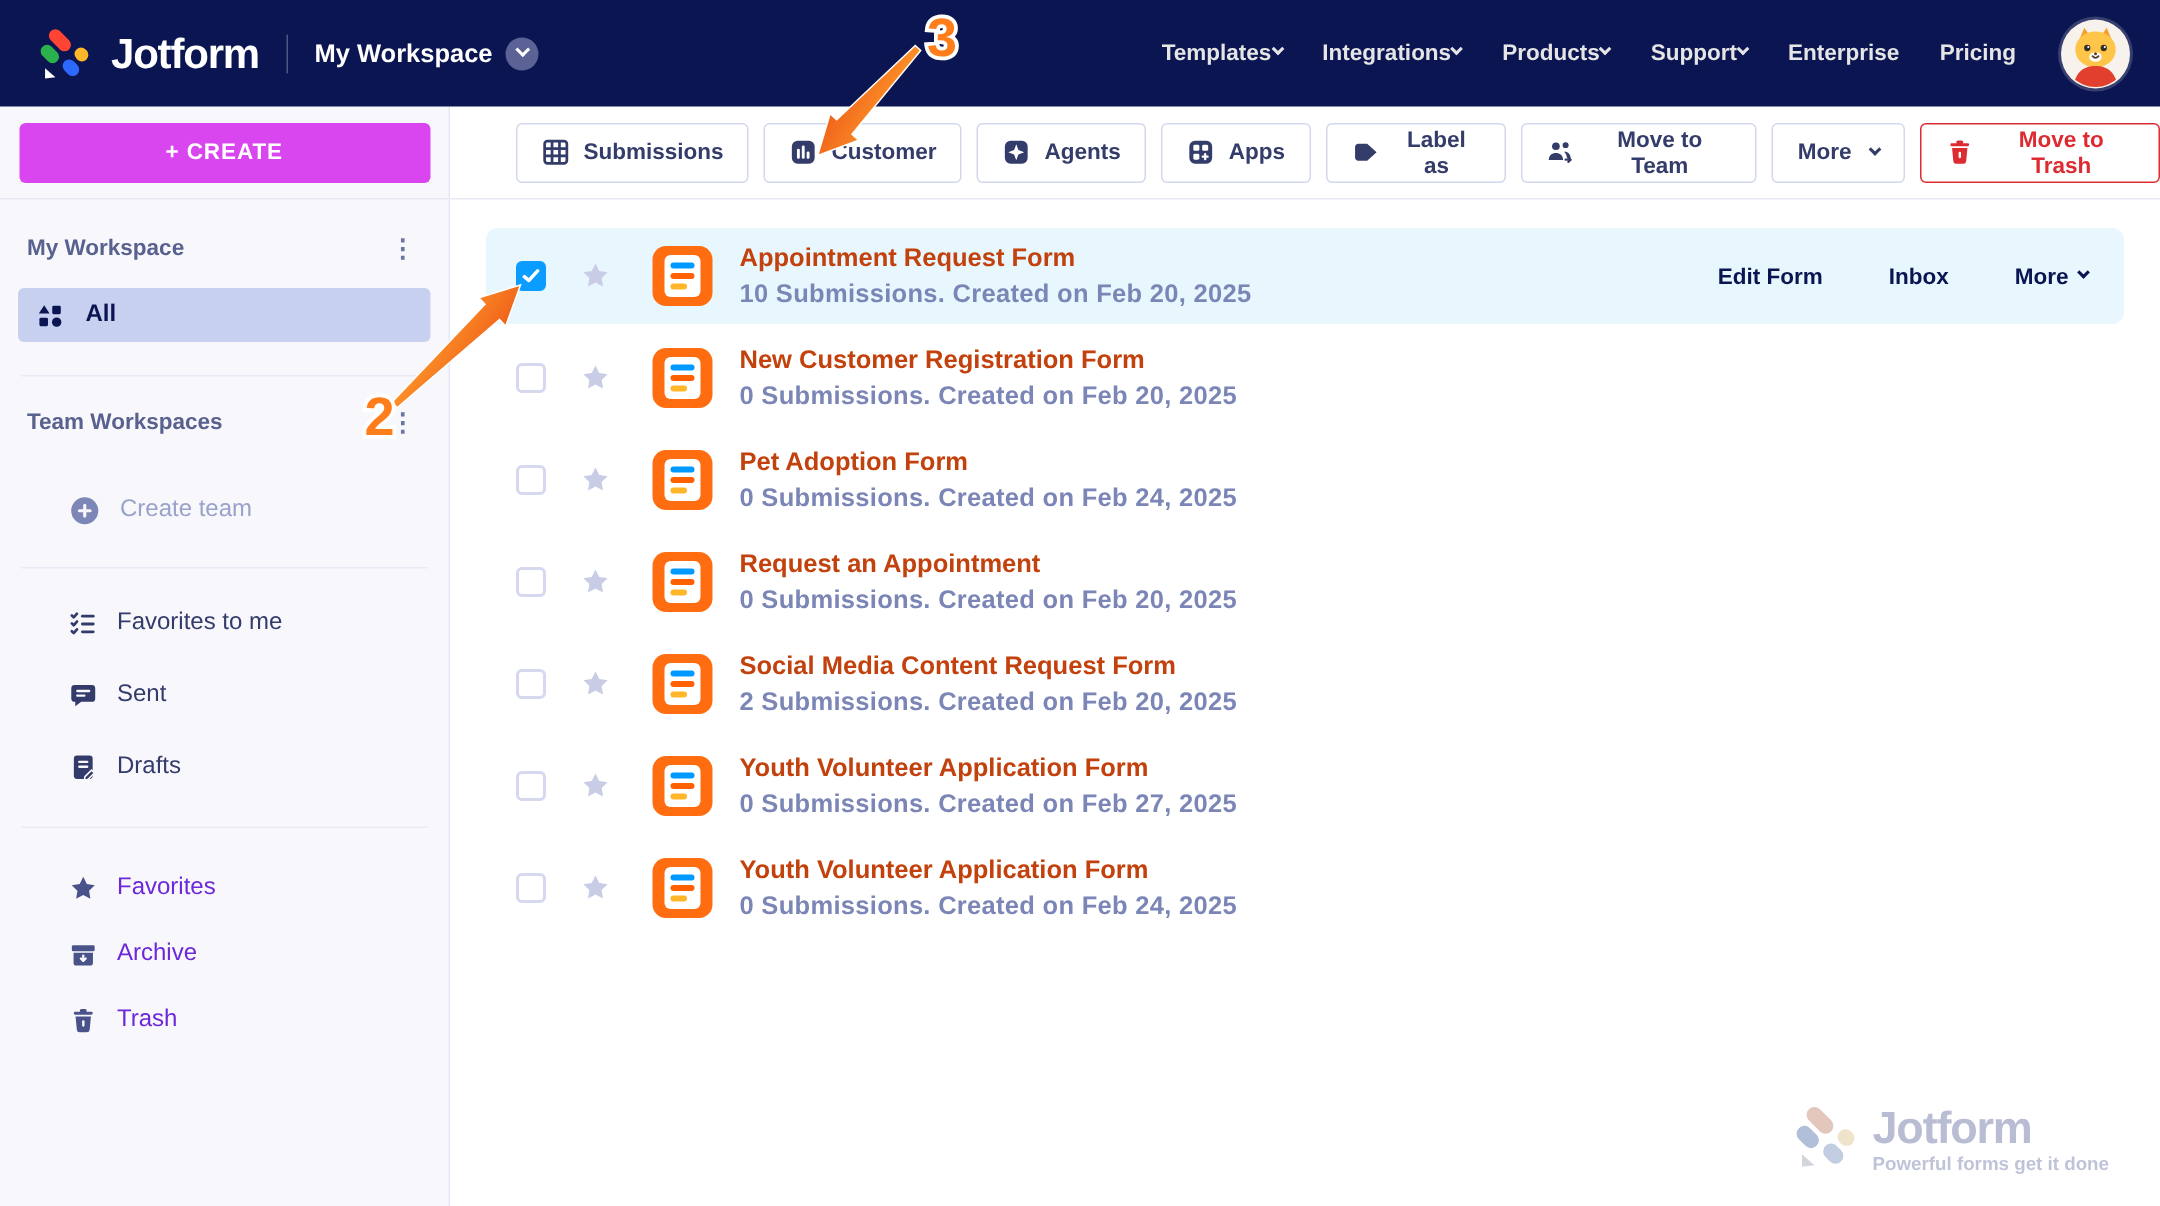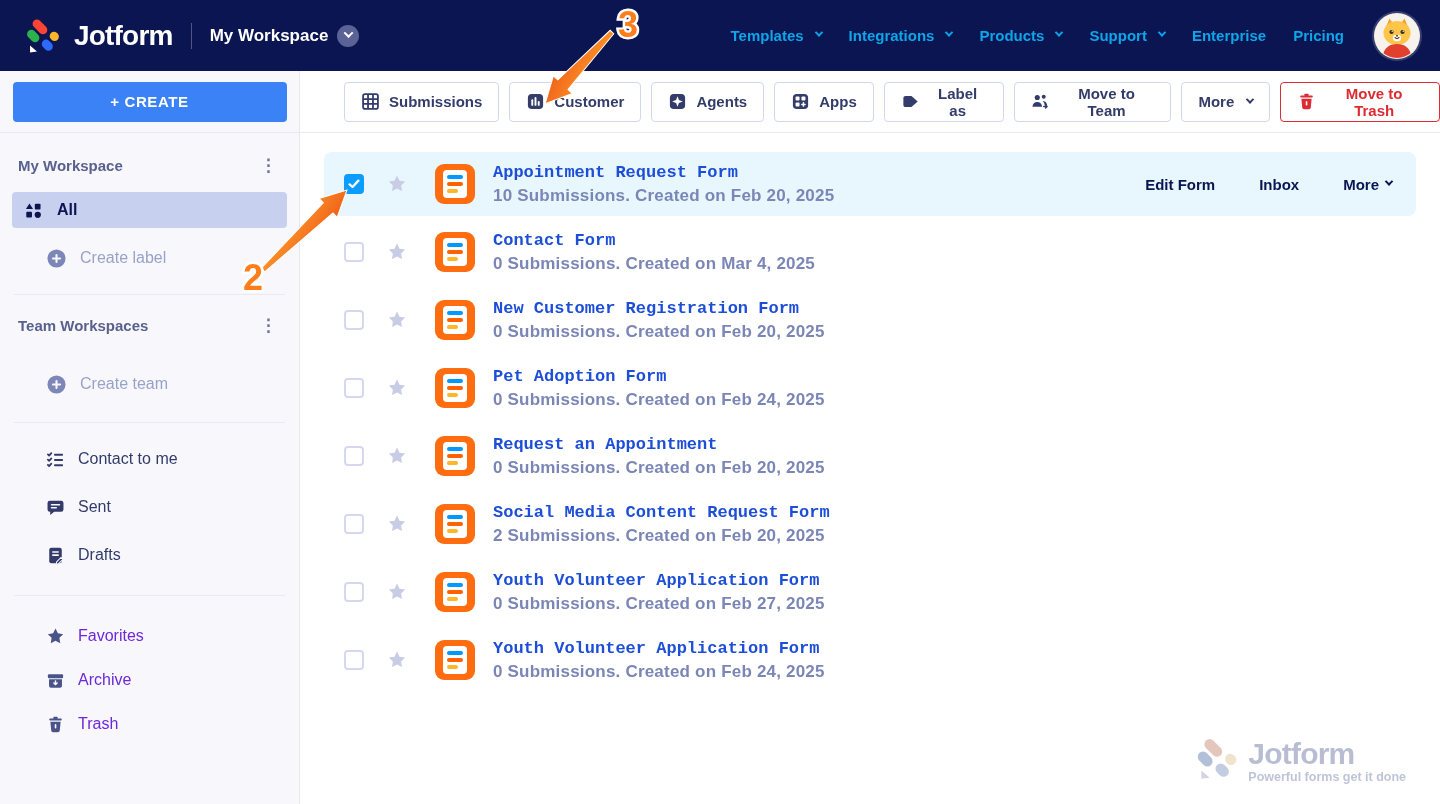--- a/index.html
+++ b/index.html
@@ -11,29 +11,29 @@
             display:flex; align-items:center; padding:0 20px 0 24px; z-index:5; }
   .brand { display:flex; align-items:center; gap:12px; cursor:pointer; }
   .brand-word { color:#fff; font-size:28px; font-weight:800; letter-spacing:-0.8px; }
   .nav-divider { width:1px; height:26px; background:rgba(255,255,255,.28); margin:0 18px; }
   .ws-switch { display:flex; align-items:center; gap:9px; color:#fff; font-size:17px; font-weight:700; cursor:pointer; }
   .ws-chev-badge { width:22px; height:22px; border-radius:50%; background:#5b6396; display:flex; align-items:center; justify-content:center; }
   .chev { width:7px; height:7px; border-right:2px solid currentColor; border-bottom:2px solid currentColor;
           transform:rotate(45deg) translate(-1px,-1px); display:inline-block; }
   .ws-chev-badge .chev { border-color:#fff; margin-top:-3px; }
   .top-nav { margin-left:auto; display:flex; align-items:center; gap:27px; }
-  .top-nav-item { display:flex; align-items:center; gap:12px; color:#0ea5e9; font-size:15px; font-weight:600; cursor:pointer; }
+  .top-nav-item { display:flex; align-items:center; gap:1px; color:#e5e5e5; font-size:15px; font-weight:600; cursor:pointer; }
   .top-nav-item .chev { width:6px; height:6px; margin-top:-3px; }
   .avatar { width:46px; height:46px; border-radius:50%; margin-left:30px; cursor:pointer; background:#f7f2ec;
             box-shadow:0 0 0 2px rgba(255,255,255,.18); overflow:hidden; flex:none; }
 
   
   .sidebar { position:absolute; top:71px; left:0; width:300px; height:733px; background:#f8f8fc; border-right:1px solid #e5e7f3; }
   .create-area { height:62px; display:flex; align-items:center; justify-content:center; border-bottom:1px solid #e7e9f4; }
-  .create-btn { width:274px; height:40px; background:#3b82f6; color:#fff; border:none; border-radius:4px;
+  .create-btn { width:274px; height:40px; background:#d946ef; color:#fff; border:none; border-radius:4px;
                 font-family:inherit; font-size:15px; font-weight:700; letter-spacing:.6px; cursor:pointer; }
   .side-heading { display:flex; align-items:center; justify-content:space-between; padding:0 16px 0 18px; margin-top:22px;
                   color:#59618e; font-size:15px; font-weight:700; }
   .kebab { color:#6c759f; font-size:17px; font-weight:700; cursor:pointer; line-height:1; letter-spacing:0; padding:2px 6px; }
   .all-item { margin:16px 12px 0; height:36px; border-radius:4px; background:#c8d0ef; display:flex; align-items:center;
               gap:14px; padding-left:12px; color:#0a1551; font-size:16px; font-weight:600; cursor:pointer; }
   .muted-item { margin-top:16px; height:28px; display:flex; align-items:center; gap:13px; padding-left:46px;
                 color:#99a2c8; font-size:16px; font-weight:500; cursor:pointer; }
   .muted-item.team { margin-top:34px; }
   .side-divider { height:1px; background:#e8eaf5; margin:0 14px; }
@@ -64,21 +64,21 @@
   .row-star { margin-left:23px; cursor:pointer; display:flex; flex:none; }
   .form-icon { width:40px; height:40px; border-radius:9px; background:#ff6d10; margin-left:28px; flex:none;
                display:flex; align-items:center; justify-content:center; }
   .form-icon .paper { width:24px; height:28px; background:#fff; border-radius:4px; padding:5px 4px;
                       display:flex; flex-direction:column; gap:3px; }
   .form-icon .bar { height:4px; border-radius:2px; }
   .bar-blue { background:#0099ff; width:16px; }
   .bar-orange { background:#ff6100; width:16px; }
   .bar-amber { background:#ffb629; width:11px; }
   .row-text { margin-left:18px; display:flex; flex-direction:column; gap:4px; }
-  .row-title { color:#1d4ed8; font-size:17px; font-weight:700;font-family:Liberation Mono, monospace; }
+  .row-title { color:#c2410c; font-size:17px; font-weight:700; }
   .row-meta { color:#7b86b7; font-size:17px; font-weight:700; letter-spacing:.2px; }
   .row-actions { margin-left:auto; display:flex; align-items:center; gap:44px; }
   .row-action { color:#0a1551; font-size:15px; font-weight:700; cursor:pointer; display:flex; align-items:center; gap:7px; }
   .row-action .chev { width:6px; height:6px; margin-top:-3px; }
 
   
   .watermark { position:absolute; right:34px; bottom:18px; display:flex; align-items:center; gap:8px; opacity:.62; }
   .wm-glyph { filter:saturate(.55); opacity:.85; }
   .wm-col { display:flex; flex-direction:column; }
   .wm-brand { color:#8e96ba; font-size:30px; font-weight:800; letter-spacing:-.8px; line-height:1; }
@@ -176,30 +176,20 @@
       <svg width="19" height="19" viewBox="0 0 20 20" fill="#0a1551">
         <path d="M2 8.5 L5.75 2.6 L9.5 8.5 Z"></path>
         <rect x="11.4" y="2.9" width="6" height="6" rx="1"></rect>
         <rect x="2.4" y="11.4" width="6" height="6" rx="1"></rect>
         <circle cx="14.5" cy="14.5" r="3.3"></circle>
       </svg>
     </span>
     <span>All</span>
   </div>
 
-  <div class="muted-item">
-    <span class="tb-icon">
-      <svg width="21" height="21" viewBox="0 0 20 20">
-        <circle cx="10" cy="10" r="8.6" fill="#7d87b7"></circle>
-        <rect x="9" y="5.6" width="2" height="8.8" rx="1" fill="#f8f8fc"></rect>
-        <rect x="5.6" y="9" width="8.8" height="2" rx="1" fill="#f8f8fc"></rect>
-      </svg>
-    </span>
-    <span>Create label</span>
-  </div>
 
   <div class="side-divider d1"></div>
 
   <div class="side-heading" style="margin-top:20px;">
     <span>Team Workspaces</span>
     <span class="kebab">⋮</span>
   </div>
 
   <div class="muted-item team">
     <span class="tb-icon">
@@ -223,21 +213,21 @@
             <path d="M2 10.1 l1.3 1.3 2.3-2.6"></path>
             <path d="M2 15.6 l1.3 1.3 2.3-2.6"></path>
           </g>
           <g fill="#333b6b">
             <rect x="8.4" y="4" width="9.6" height="2" rx="1"></rect>
             <rect x="8.4" y="9.5" width="9.6" height="2" rx="1"></rect>
             <rect x="8.4" y="15" width="9.6" height="2" rx="1"></rect>
           </g>
         </svg>
       </span>
-      <span>Contact to me</span>
+      <span>Favorites to me</span>
     </div>
     <div class="side-item">
       <span class="tb-icon">
         <svg width="19" height="19" viewBox="0 0 20 20">
           <path d="M4 2.8 h12 a2.4 2.4 0 0 1 2.4 2.4 v7 a2.4 2.4 0 0 1 -2.4 2.4 H8.6 L4.4 17.8 v-3.2 H4 a2.4 2.4 0 0 1 -2.4 -2.4 v-7 A2.4 2.4 0 0 1 4 2.8 Z" fill="#333b6b"></path>
           <rect x="5" y="6.2" width="10" height="1.7" rx=".8" fill="#f8f8fc"></rect>
           <rect x="5" y="9.4" width="6.6" height="1.7" rx=".8" fill="#f8f8fc"></rect>
         </svg>
       </span>
       <span>Sent</span>
@@ -401,39 +391,20 @@
       <span class="row-actions">
         <span class="row-action">Edit Form</span>
         <span class="row-action">Inbox</span>
         <span class="row-action">
           <span>More</span>
           <span class="chev"></span>
         </span>
       </span>
     </div>
 
-    <div class="form-row">
-      <span class="cbx"></span>
-      <span class="row-star">
-        <svg width="20" height="20" viewBox="0 0 20 20">
-            <path d="M10 1.6 l2.5 5.1 5.6.8 -4 3.9 .9 5.6 L10 14.4 5 17 l.9-5.6 -4-3.9 5.6-.8 Z" fill="#c8cce4"></path>
-          </svg>
-      </span>
-      <span class="form-icon">
-        <span class="paper">
-            <span class="bar bar-blue"></span>
-            <span class="bar bar-orange"></span>
-            <span class="bar bar-amber"></span>
-          </span>
-      </span>
-      <span class="row-text">
-        <span class="row-title">Contact Form</span>
-        <span class="row-meta">0 Submissions. Created on Mar 4, 2025</span>
-      </span>
-    </div>
 
     <div class="form-row">
       <span class="cbx"></span>
       <span class="row-star">
         <svg width="20" height="20" viewBox="0 0 20 20">
             <path d="M10 1.6 l2.5 5.1 5.6.8 -4 3.9 .9 5.6 L10 14.4 5 17 l.9-5.6 -4-3.9 5.6-.8 Z" fill="#c8cce4"></path>
           </svg>
       </span>
       <span class="form-icon">
         <span class="paper">

